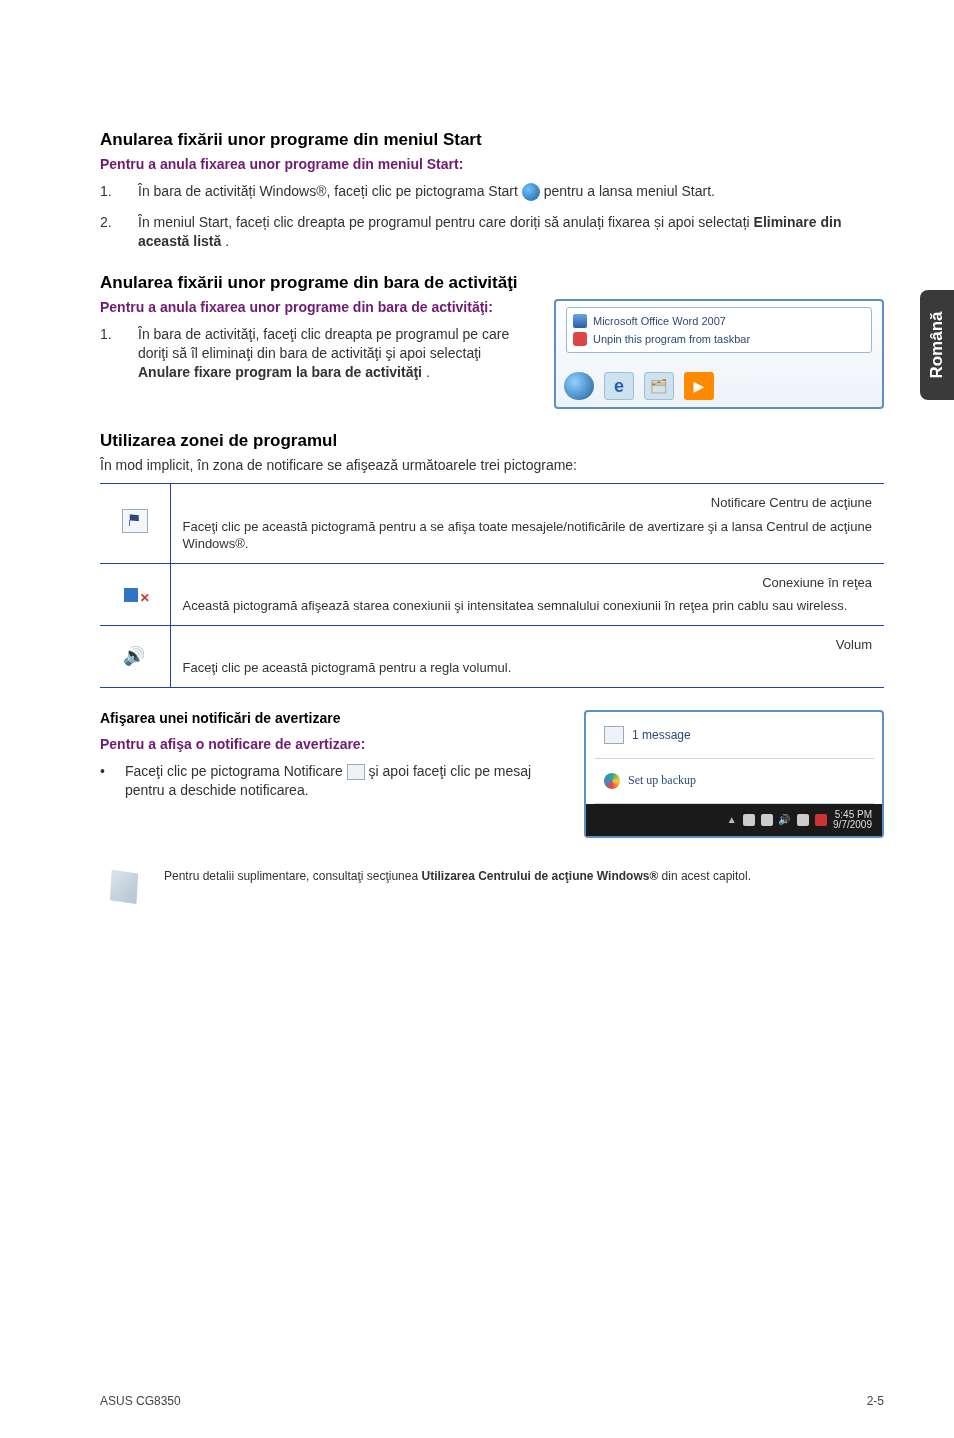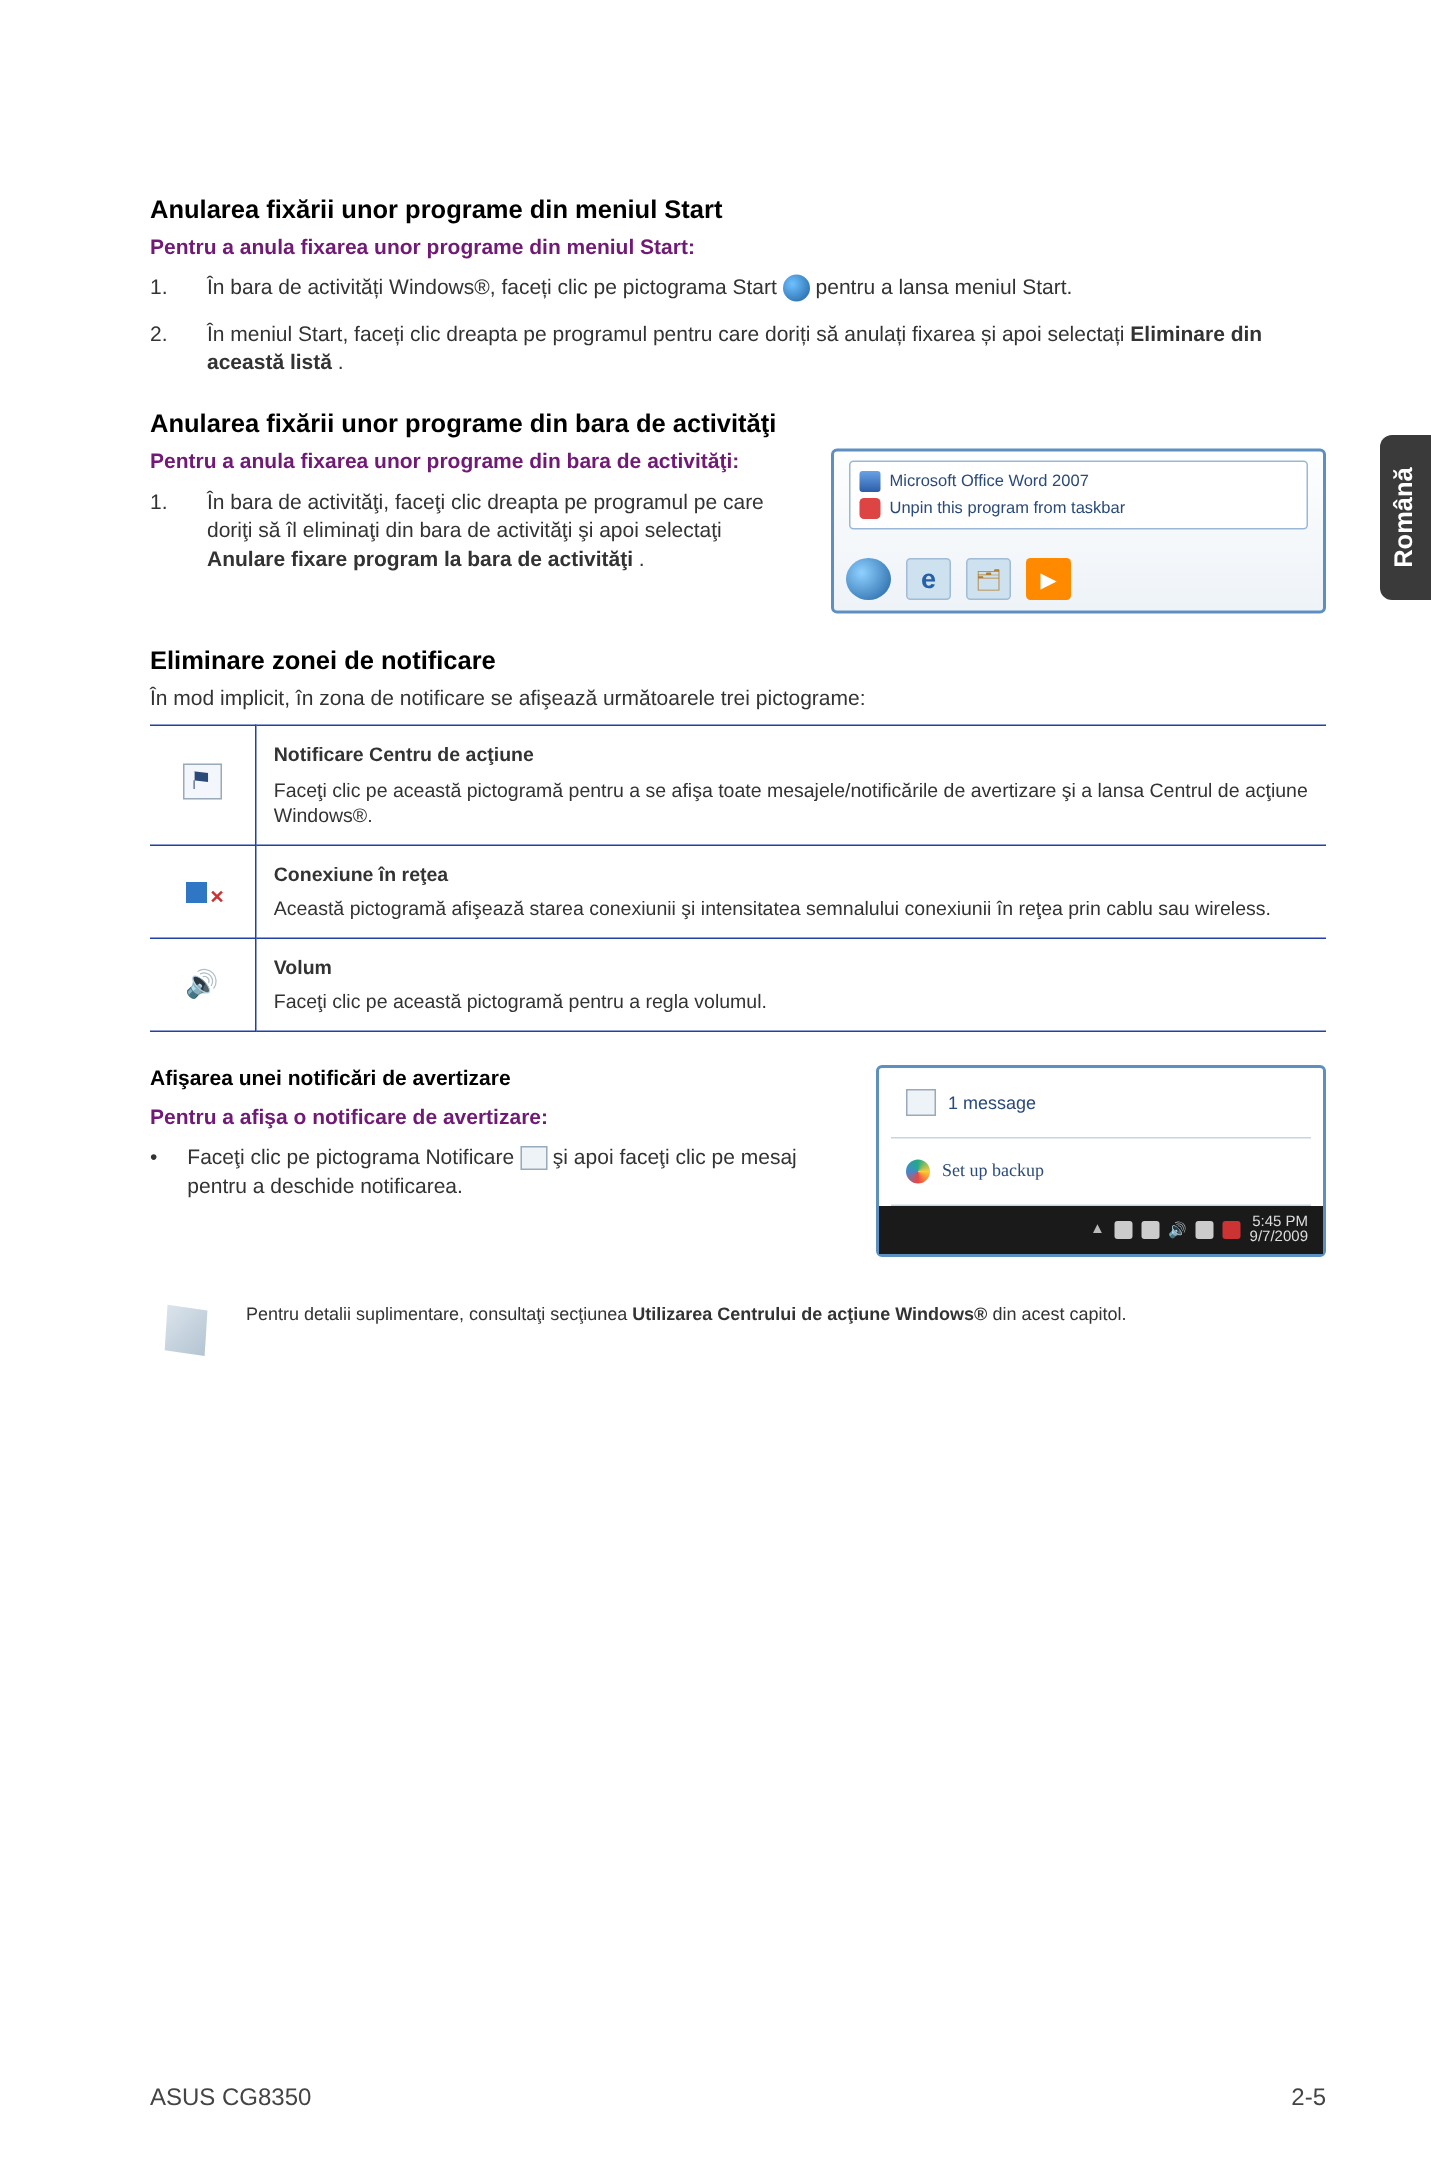--- a/index.html
+++ b/index.html
@@ -68,21 +68,21 @@
 .tb-ico { width: 30px; height: 28px; border-radius: 3px; background: #cde1ef; border:1px solid #a1bcd6; display:flex;align-items:center;justify-content:center;}
 .tb-start{border-radius:50%;background:radial-gradient(circle at 35% 35%,#8fd1ff,#1e5fa0);border:none;}
 .tb-ie{color:#2560a8;font-weight:bold;font-size:18px;}
 .tb-fold{color:#b47d2e;}
 .tb-media{background:#ff8a00;color:#fff;border:none;}
 
 .notif-table { border-collapse: collapse; width: 100%; margin-top: 10px; }
 .notif-table td { border-top: 1.5px solid #2240a6; border-bottom: 1.5px solid #2240a6; padding: 10px 12px; vertical-align: top; font-size: 13px; line-height:1.35;}
 .notif-table td.icon-cell { width: 70px; text-align: center; vertical-align: middle; border-right: 1.5px solid #2240a6; }
 .notif-table td.text-cell { border-left: none; }
-.row-title { font-weight: bold; margin-bottom: 6px; display:block;}
+.row-title { font-weight: normal; margin-bottom: 6px; display:block;text-align:right;}
 .notif-flag { display:inline-block; width:26px; height:24px; background:#f3f6fa; border:1px solid #9ab; position:relative;}
 .notif-flag::after{content:"";position:absolute;left:6px;top:4px;width:10px;height:12px;background:#2a4a7a;clip-path:polygon(0 0,100% 10%,100% 60%,0 50%,0 100%,10% 100%,10% 0);}
 .notif-net { display:inline-block; width:26px; height:24px; position:relative;}
 .notif-net::before{content:"";position:absolute;left:2px;bottom:2px;width:14px;height:14px;background:#2f76c4;}
 .notif-net::after{content:"✕";position:absolute;right:-2px;bottom:-2px;color:#c33;font-size:12px;font-weight:bold;}
 .notif-vol { display:inline-block; width:26px; height:24px; position:relative; color:#666;}
 .notif-vol::before{content:"🔊";font-size:18px;}
 
 .alert-split { display:flex; gap:30px; align-items:flex-start; }
 .alert-left { flex:1; }
@@ -104,21 +104,21 @@
 .tray-ico{width:12px;height:12px;display:inline-block;background:#ccc;border-radius:2px;}
 .tray-time{display:flex;flex-direction:column;align-items:flex-end;line-height:1;}
 .note-box { display:flex; gap:20px; align-items:flex-start; margin-top:30px; padding: 0 6px;}
 .note-icon {
   width:38px;height:38px;flex-shrink:0;
   background: linear-gradient(135deg,#dfe8ef,#aebfce);
   clip-path: polygon(15% 5%, 85% 15%, 80% 95%, 10% 85%);
   position:relative;
 }
 .note-text { font-size:12px; line-height:1.4; }
-.footer { position:absolute; bottom:30px; left:100px; right:70px; display:flex; justify-content:space-between; font-size:16px; color:#444;}
+.footer { position:absolute; bottom:30px; left:100px; right:70px; display:flex; justify-content:space-between; font-size:12px; color:#444;}
 b{font-weight:bold;}
 </style>
 </head>
 <body>
 
 <div class="side-tab">
     <span>Română</span>
   </div>
 
 <div class="section">
@@ -177,21 +177,21 @@
           <div class="tb-ico tb-ie">e</div>
           <div class="tb-ico tb-fold">🗂</div>
           <div class="tb-ico tb-media">▶</div>
         </div>
       </div>
     </div>
   </div>
 </div>
 
 <div class="section">
-  <h2>Eliminare zonei de notificare</h2>
+  <h2>Utilizarea zonei de programul</h2>
   <p style="margin-bottom:6px;">În mod implicit, în zona de notificare se afişează următoarele trei pictograme:</p>
   <table class="notif-table">
     <tbody>
         <tr>
       <td class="icon-cell"><span class="notif-flag"></span></td>
       <td class="text-cell">
         <span class="row-title">Notificare Centru de acţiune</span>
         <span>Faceţi clic pe această pictogramă pentru a se afişa toate mesajele/notificările de avertizare şi a lansa Centrul de acţiune Windows®.</span>
       </td>
     </tr>

